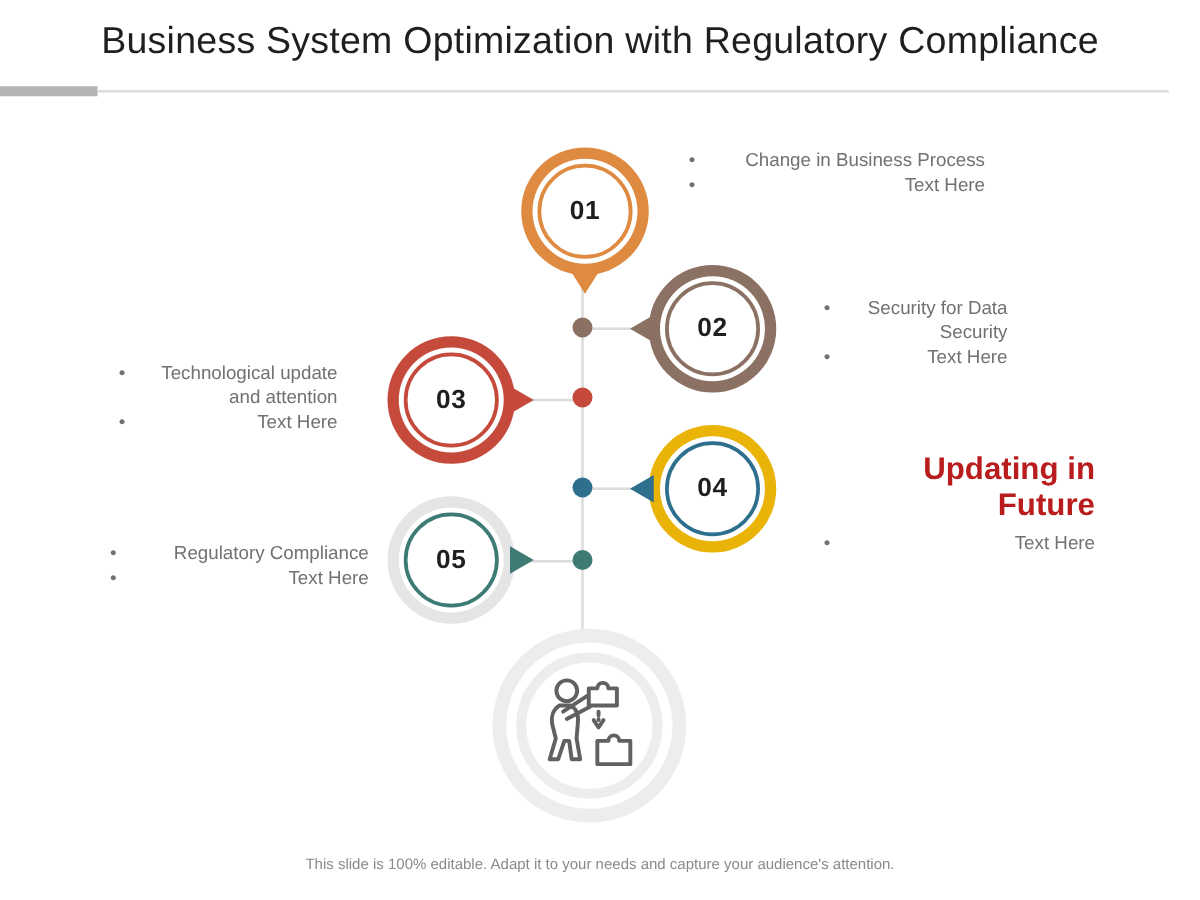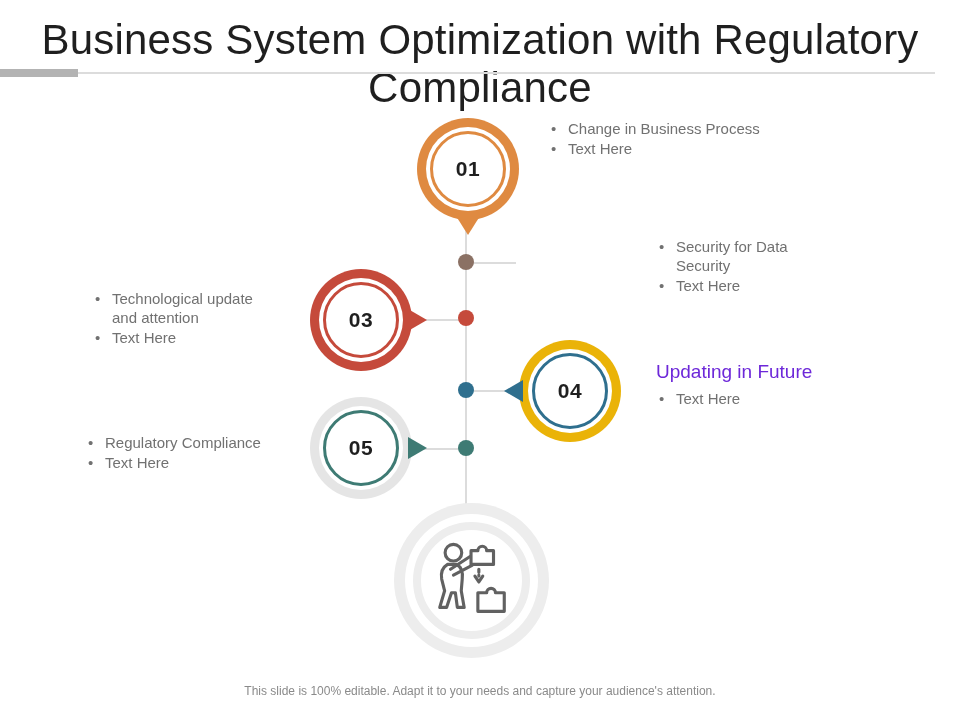--- a/index.html
+++ b/index.html
@@ -3,21 +3,21 @@
 <meta charset="utf-8">
 <style>
   html,body{margin:0;padding:0;background:#fff;}
   .slide{
     position:relative;width:960px;height:720px;background:#ffffff;
     font-family:"Liberation Sans","DejaVu Sans",sans-serif;overflow:hidden;
   }
   
   .title{
     position:absolute;top:16px;left:0;width:100%;text-align:center;
-    font-size:42px;font-weight:400;color:#1f1f1f;margin:0;letter-spacing:.2px;
+    font-size:30px;font-weight:400;color:#1f1f1f;margin:0;letter-spacing:.2px;
   }
   .accent-bar{position:absolute;left:0;top:69px;width:78px;height:8px;background:#b3b3b3;}
   .title-rule{position:absolute;left:78px;top:72px;width:857px;height:2px;background:#dcdcdc;}
   
   .vline{position:absolute;left:465px;top:230px;width:2px;height:276px;background:#dcdcdc;}
   .hconn{position:absolute;height:2px;background:#dcdcdc;}
   .conn-02{left:466px;top:262px;width:50px;}
   .conn-03{left:414px;top:319px;width:52px;}
   .conn-04{left:466px;top:390px;width:50px;}
   .conn-05{left:414px;top:448px;width:52px;}
@@ -42,30 +42,30 @@
   .s4{left:519px;top:340px;background:#eab308;color:#2F6F8E;}
   .s5{left:310px;top:397px;background:#e5e5e5;color:#3E7B74;}
   .pointer{position:absolute;width:0;height:0;}
   .p-down{bottom:-15px;left:50%;transform:translateX(-50%);
     border-left:12px solid transparent;border-right:12px solid transparent;border-top:19px solid currentColor;}
   .p-left{left:-15px;top:50%;transform:translateY(-50%);
     border-top:11px solid transparent;border-bottom:11px solid transparent;border-right:19px solid currentColor;}
   .p-right{right:-15px;top:50%;transform:translateY(-50%);
     border-top:11px solid transparent;border-bottom:11px solid transparent;border-left:19px solid currentColor;}
   
-  .tblock{position:absolute;font-size:15px;color:#717171;}
+  .tblock{position:absolute;font-size:15px;color:#717171;text-align:right;}
   .tblock ul{list-style:none;margin:0;padding:0;}
   .tblock li{position:relative;padding-left:20px;line-height:19px;margin:0 0 1px 0;}
   .tblock li::before{content:"\2022";position:absolute;left:3px;top:0;color:#717171;}
   .t1{left:548px;top:119px;width:240px;}
   .t2{left:656px;top:237px;width:150px;}
   .t3{left:92px;top:289px;width:178px;}
   .t4{left:656px;top:361px;width:220px;}
   .t5{left:85px;top:433px;width:210px;}
-  .block-heading{font-size:19px;font-weight:normal;color:#6d28d9;margin:0 0 6px 0;}
+  .block-heading{font-size:25px;font-weight:bold;color:#b91c1c;margin:0 0 6px 0;}
   
   .hub{
     position:absolute;left:394px;top:503px;width:155px;height:155px;border-radius:50%;
     background:#ededed;display:flex;align-items:center;justify-content:center;
   }
   .hub::before{content:"";position:absolute;inset:11px;background:#fff;border-radius:50%;}
   .hub::after{content:"";position:absolute;inset:19px;border:8px solid #ededed;border-radius:50%;}
   .hub svg{position:relative;z-index:2;}
   
   .footer{
@@ -88,20 +88,24 @@
   <div class="hconn conn-04"></div>
   <div class="hconn conn-05"></div>
   <div class="dot dot-02"></div>
   <div class="dot dot-03"></div>
   <div class="dot dot-04"></div>
   <div class="dot dot-05"></div>
 
   <div class="circle s1">
     <span class="num">01</span>
     <i class="pointer p-down"></i>
+  </div>
+  <div class="circle s2">
+    <span class="num">02</span>
+    <i class="pointer p-left"></i>
   </div>
   <div class="circle s3">
     <span class="num">03</span>
     <i class="pointer p-right"></i>
   </div>
   <div class="circle s4">
     <span class="num">04</span>
     <i class="pointer p-left"></i>
   </div>
   <div class="circle s5">

